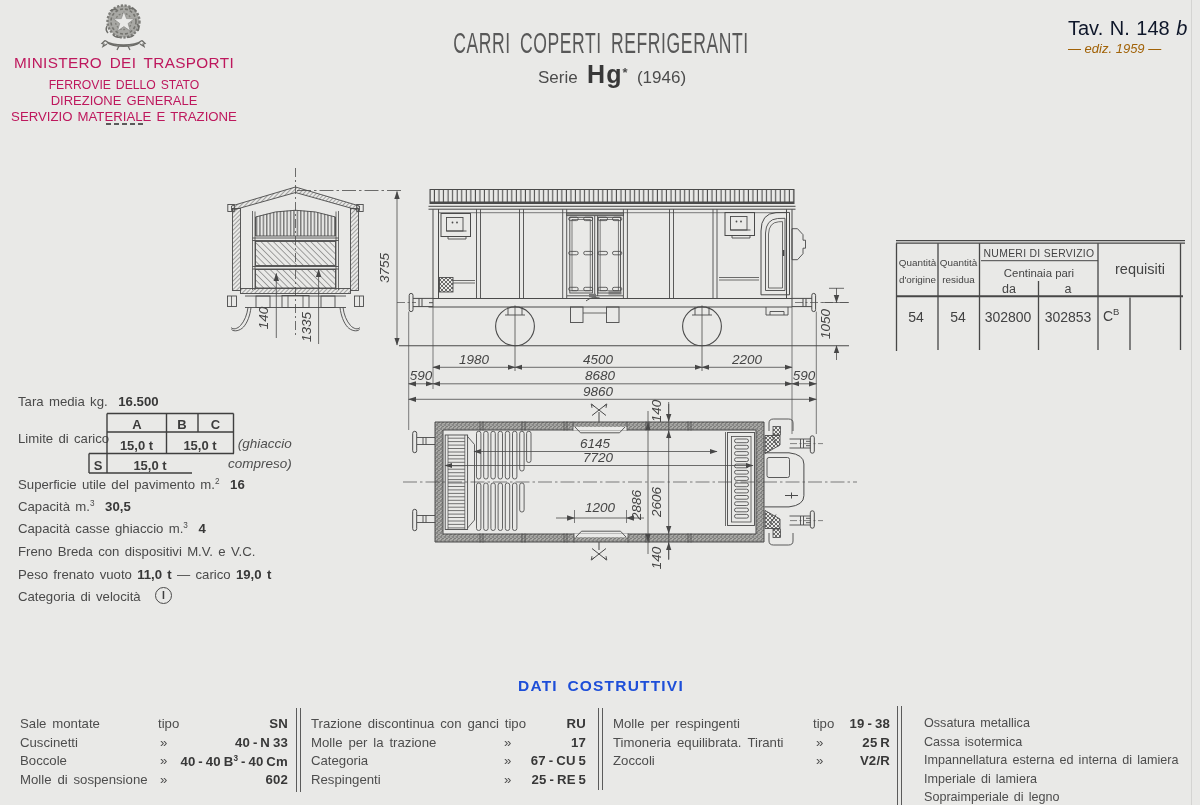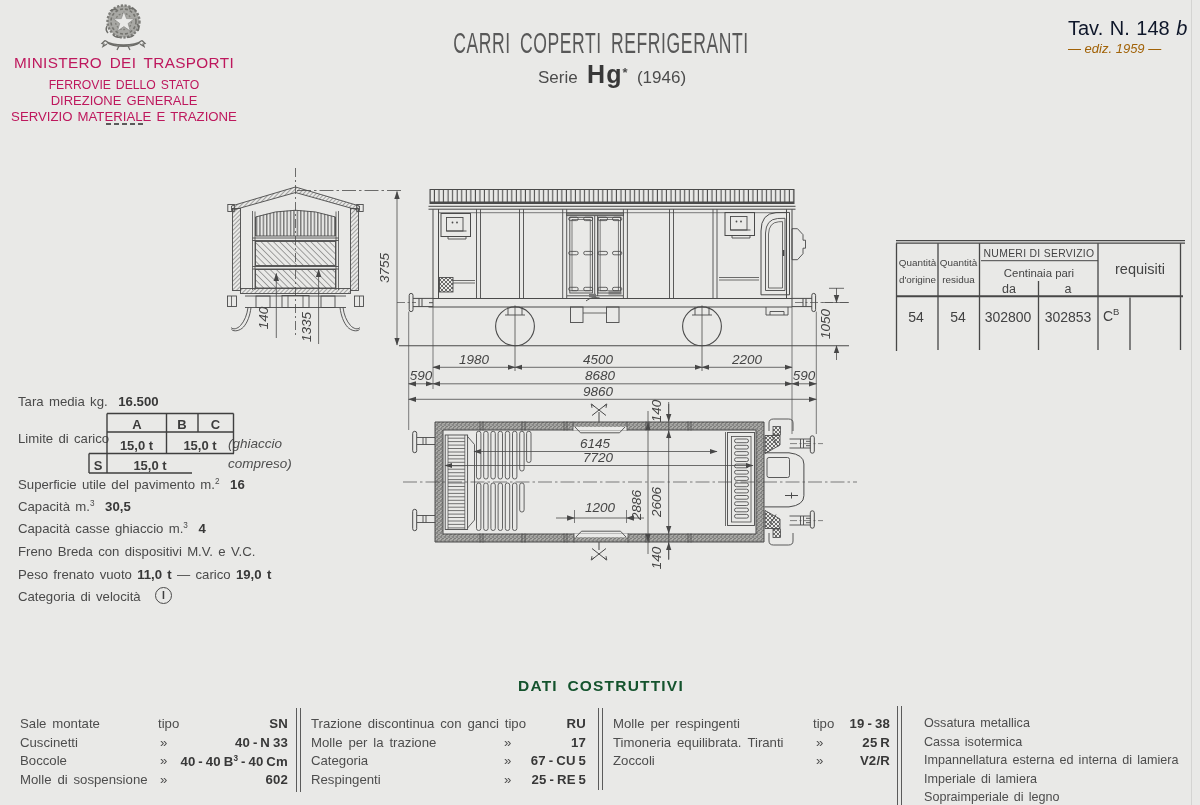--- a/index.html
+++ b/index.html
@@ -52,37 +52,37 @@
 </div>
 
 <div class="abs" style="left:1068px;top:17px;font-size:20px;font-weight:normal;color:#0f172a;word-spacing:1px;white-space:nowrap;">Tav. N. 148 <i>b</i></div>
 
 <div class="abs" style="left:1068px;top:41px;font-size:13px;font-style:italic;color:#a16207;white-space:nowrap;">— ediz. 1959 —</div>
 
 <div class="infoline abs" style="left:18px;top:394px;">Tara&nbsp;media&nbsp;kg.&nbsp; <b>16.500</b></div>
 
 <div class="infoline abs" style="left:18px;top:431px;">Limite&nbsp;di&nbsp;carico</div>
 
-<div class="abs" style="left:228px;top:434px;font-size:13.5px;font-style:italic;color:#4e4e4e;line-height:20px;">(ghiaccio<br>compreso)</div>
+<div class="abs" style="left:228px;top:434px;font-size:13.5px;font-style:italic;color:#4e4e4e;line-height:20px;text-align:right;">(ghiaccio<br>compreso)</div>
 
 <div class="infoline abs" style="left:18px;top:477px;">Superficie&nbsp;utile&nbsp;del&nbsp;pavimento&nbsp;m.<sup>2</sup>&nbsp; <b>16</b></div>
 
 <div class="infoline abs" style="left:18px;top:499px;">Capacità&nbsp;m.<sup>3</sup>&nbsp; <b>30,5</b></div>
 
 <div class="infoline abs" style="left:18px;top:521px;">Capacità&nbsp;casse&nbsp;ghiaccio&nbsp;m.<sup>3</sup>&nbsp; <b>4</b></div>
 
 <div class="infoline abs" style="left:18px;top:544px;">Freno&nbsp;Breda&nbsp;con&nbsp;dispositivi&nbsp;M.V.&nbsp;e&nbsp;V.C.</div>
 
 <div class="infoline abs" style="left:18px;top:566.5px;">Peso&nbsp;frenato&nbsp;vuoto&nbsp;<b>11,0&nbsp;t</b>&nbsp;—&nbsp;carico&nbsp;<b>19,0&nbsp;t</b></div>
 
 <div class="infoline abs" style="left:18px;top:589px;">Categoria&nbsp;di&nbsp;velocità</div>
 
 <div class="abs" style="left:155px;top:587px;width:15px;height:15px;border:1.6px solid #4a4a4a;border-radius:50%;text-align:center;font-size:10.5px;font-weight:bold;line-height:15px;color:#3f3f3f;">I</div>
 
-<div class="abs" style="left:451px;top:677px;width:300px;text-align:center;font-size:15.5px;font-weight:bold;letter-spacing:1.2px;word-spacing:4px;color:#14532d;">DATI&nbsp;COSTRUTTIVI</div>
+<div class="abs" style="left:451px;top:677px;width:300px;text-align:center;font-size:15.5px;font-weight:bold;letter-spacing:1.2px;word-spacing:4px;color:#1d4ed8;">DATI&nbsp;COSTRUTTIVI</div>
 
 <div class="abs" style="left:20px;top:716px;width:268px;">
   <div class="botrow">
       <span class="lbl">Sale&nbsp;montate</span>
       <span class="mid" style="left:138px;">tipo</span>
       <span class="val"><b>SN</b></span>
     </div>
   <div class="botrow">
       <span class="lbl">Cuscinetti</span>
       <span class="mid" style="left:140px;">»</span>

